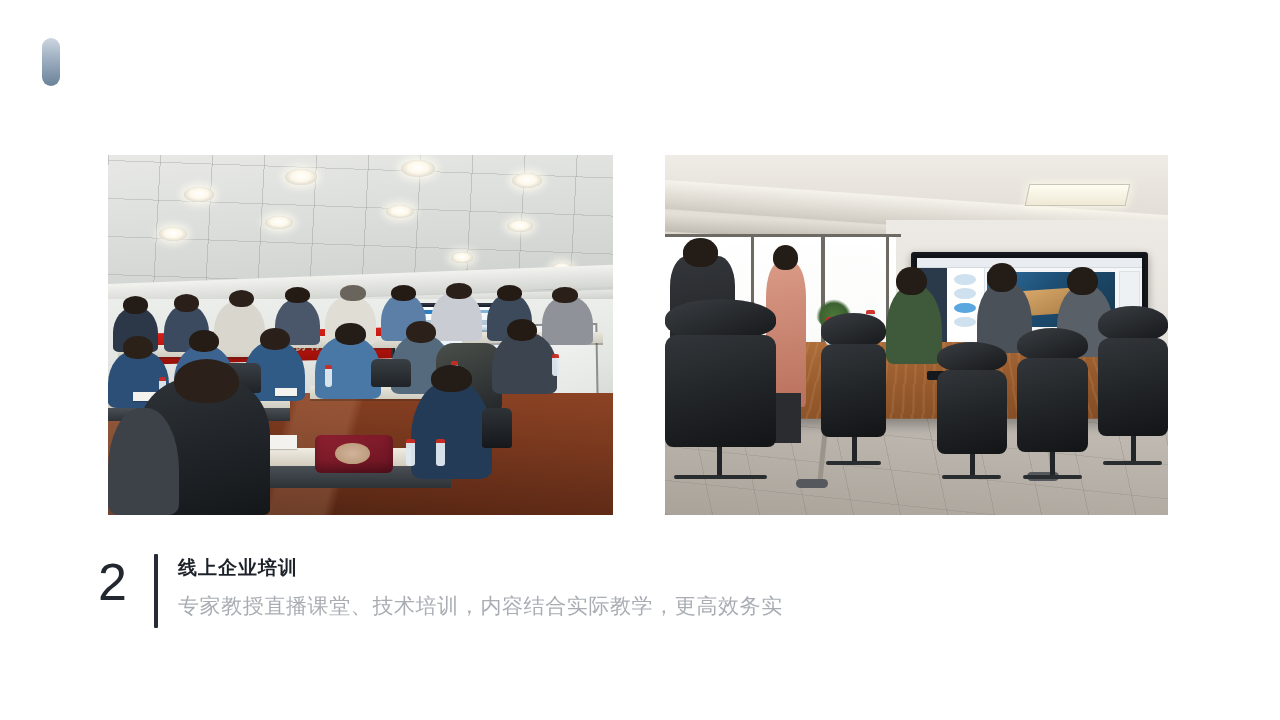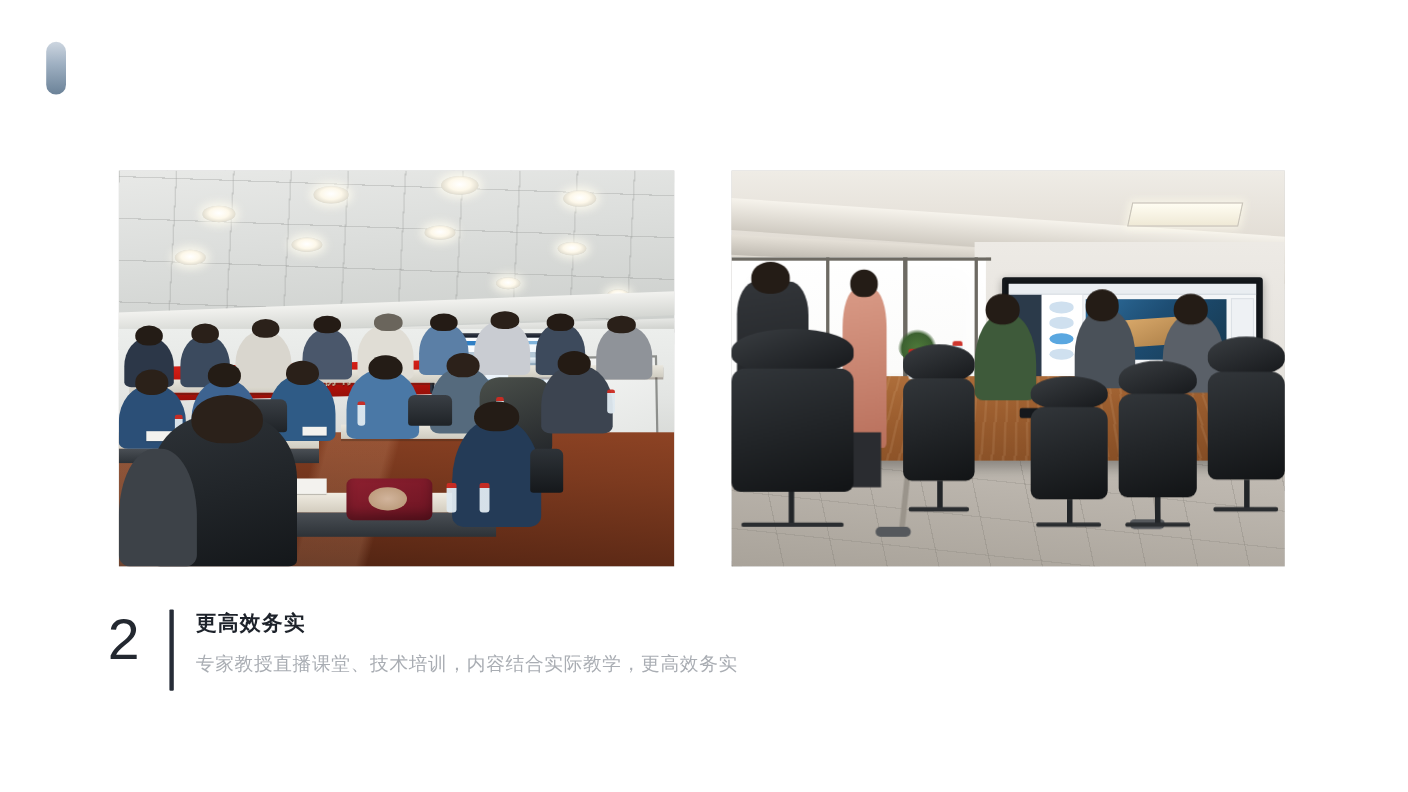--- a/index.html
+++ b/index.html
@@ -251,21 +251,21 @@
     font-family:"Liberation Sans","DejaVu Sans",sans-serif;
   }
   .caption-bar { width:4px; height:74px; background:#262c37; margin:6px 20px 0 8px; flex:none; border-radius:1px; }
   .caption-text { padding-top:6px; }
   .caption-title {
     font-size:19px; font-weight:bold; color:#1d222a; line-height:1.4;
     letter-spacing:1px; margin-bottom:10px;
     font-family:"DejaVu Sans","Liberation Sans",sans-serif;
   }
   .caption-sub {
-    font-size:17px; color:#a9adb3; line-height:1.5; letter-spacing:.6px;
+    font-size:21px; color:#a9adb3; line-height:1.5; letter-spacing:.6px;
     font-family:Liberation Serif, serif;
   }
 </style>
 </head>
 <body>
 
 <div class="slide">
 
   <div class="header">
     <div class="header-bullet"></div>
@@ -488,18 +488,18 @@
         <div class="chair-post"></div>
         <div class="chair-base"></div>
       </div>
     </div>
   </div>
 
   <div class="caption">
     <div class="caption-num">2</div>
     <div class="caption-bar"></div>
     <div class="caption-text">
-      <div class="caption-title">更高效务实</div>
+      <div class="caption-title">线上企业培训</div>
       <div class="caption-sub">专家教授直播课堂、技术培训，内容结合实际教学，更高效务实</div>
     </div>
   </div>
 
 </div>
 
 </body></html>

